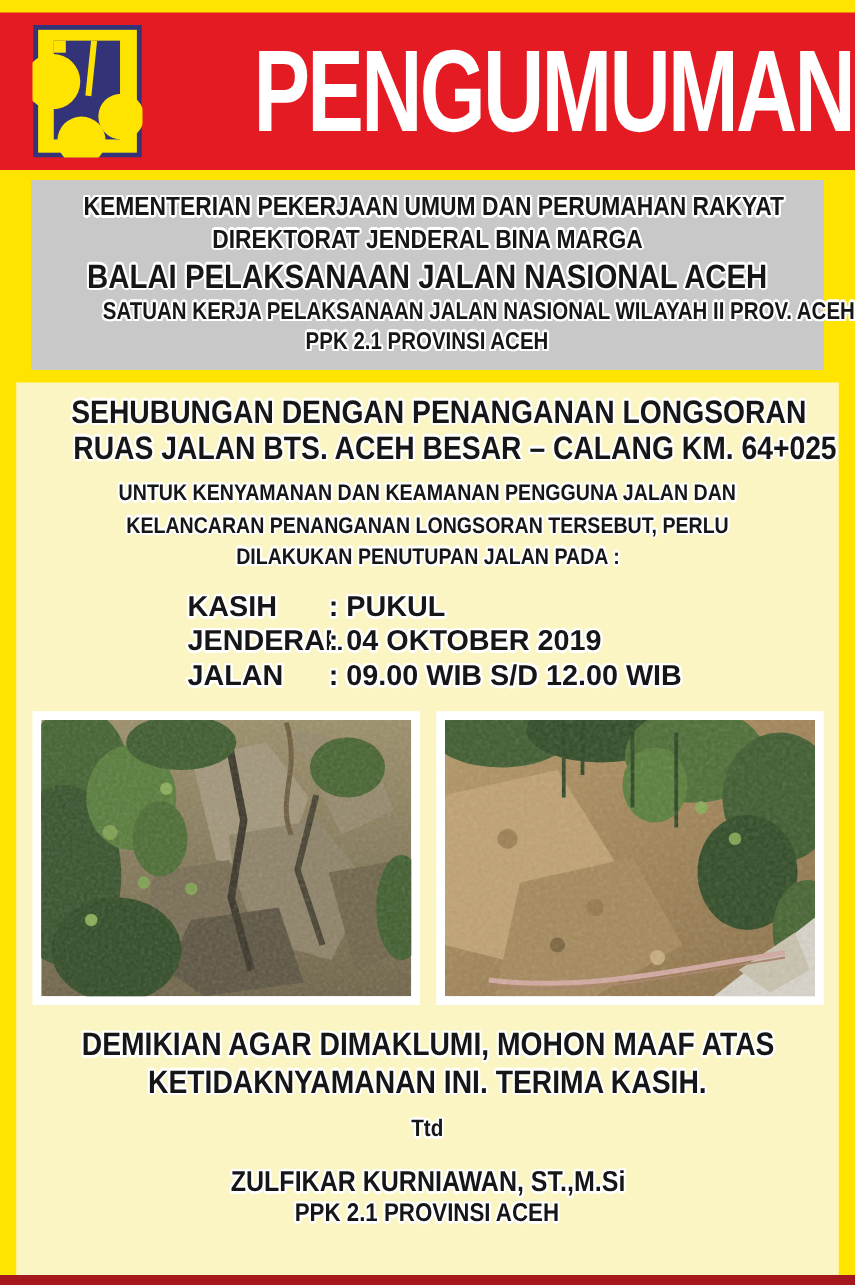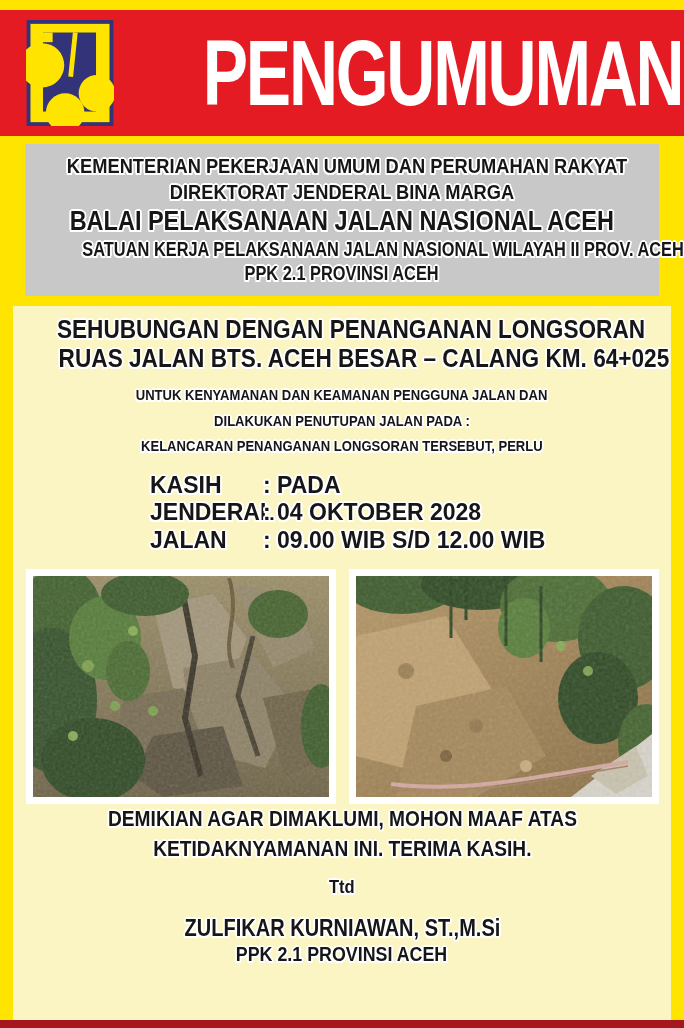--- a/index.html
+++ b/index.html
@@ -37,27 +37,27 @@
   .ag-lg{font-size:27px;line-height:1.25;}
   .ag-xs{font-size:19.5px;}
   .ag-xs .cx{transform:scaleX(.84);}
 
   
   .content{
     margin:10px 13px 0;height:716px;background:#fbf5c4;
     text-align:center;padding-top:9px;box-sizing:border-box;overflow:hidden;
   }
   .subject{font-size:26px;line-height:29px;text-align:right;}
-  .body-par{margin-top:9px;font-size:15px;line-height:25.5px;}
+  .body-par{margin-top:9px;font-size:18px;line-height:25.5px;}
   .schedule{margin:13px 0 0 137px;text-align:left;font-size:23px;line-height:27.5px;}
   .sched-label{display:inline-block;width:113px;}
   .photos{margin-top:15px;display:flex;justify-content:center;gap:13px;}
   .photo{background:#ffffff;padding:7px;line-height:0;}
   .photo svg{width:296px;height:221px;display:block;}
-  .closing{font-size:22px;line-height:29.5px;text-align:center;}
+  .closing{margin-top:17px;font-size:26px;line-height:29.5px;text-align:center;}
   .ttd{margin-top:13px;font-size:19px;}
   .sig-name{margin-top:17px;font-size:23px;line-height:26px;}
   .sig-role{margin-top:1px;font-size:20.5px;line-height:24px;}
 
   .bottom-bar{position:absolute;left:0;right:0;bottom:0;height:8px;background:#a3171d;}
 </style>
 </head>
 <body>
 
 <div class="poster">
@@ -87,30 +87,30 @@
 
   <div class="content">
 
     <div class="subject halo">
       <div><span class="cx">SEHUBUNGAN DENGAN PENANGANAN LONGSORAN</span></div>
       <div><span class="cx">RUAS JALAN BTS. ACEH BESAR – CALANG KM. 64+025</span></div>
     </div>
 
     <div class="body-par halo">
       <div><span class="cx">UNTUK KENYAMANAN DAN KEAMANAN PENGGUNA JALAN DAN</span></div>
+      <div><span class="cx">KELANCARAN PENANGANAN LONGSORAN TERSEBUT, PERLU</span></div>
       <div><span class="cx">DILAKUKAN PENUTUPAN JALAN PADA :</span></div>
-      <div><span class="cx">KELANCARAN PENANGANAN LONGSORAN TERSEBUT, PERLU</span></div>
     </div>
 
     <div class="schedule halo">
       <div class="sched-row">
-        <span class="sched-label">KASIH</span><span class="sched-value">: PADA</span>
+        <span class="sched-label">KASIH</span><span class="sched-value">: PUKUL</span>
       </div>
       <div class="sched-row">
-        <span class="sched-label">JENDERAL</span><span class="sched-value">: 04 OKTOBER 2028</span>
+        <span class="sched-label">JENDERAL</span><span class="sched-value">: 04 OKTOBER 2019</span>
       </div>
       <div class="sched-row">
         <span class="sched-label">JALAN</span><span class="sched-value">: 09.00 WIB S/D 12.00 WIB</span>
       </div>
     </div>
 
     <div class="photos">
 
       <div class="photo">
         <svg viewBox="0 0 296 221" preserveAspectRatio="none">

